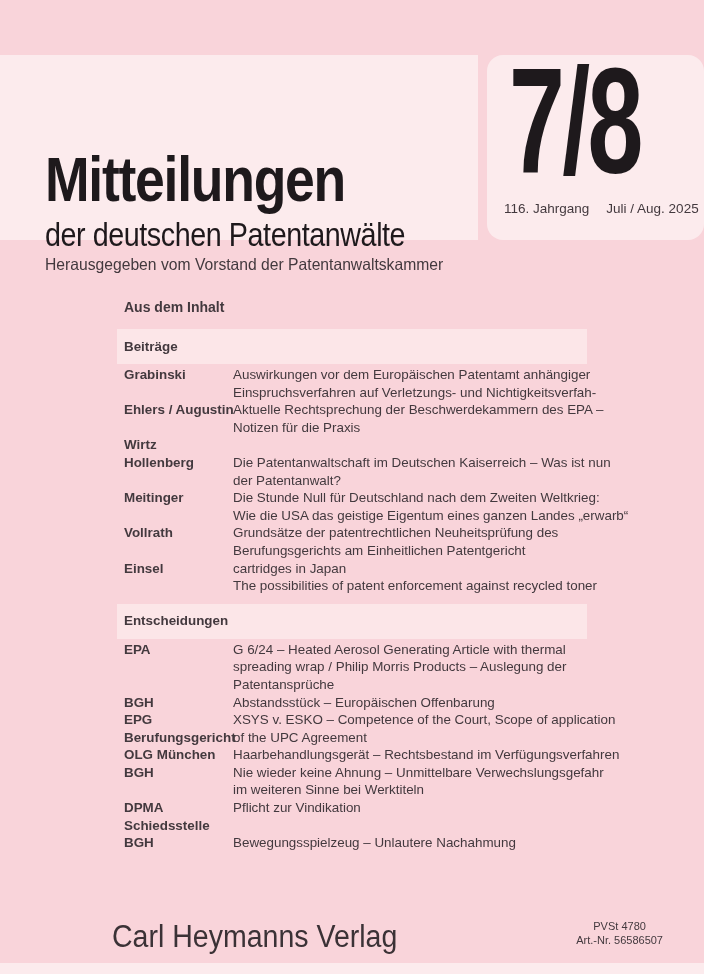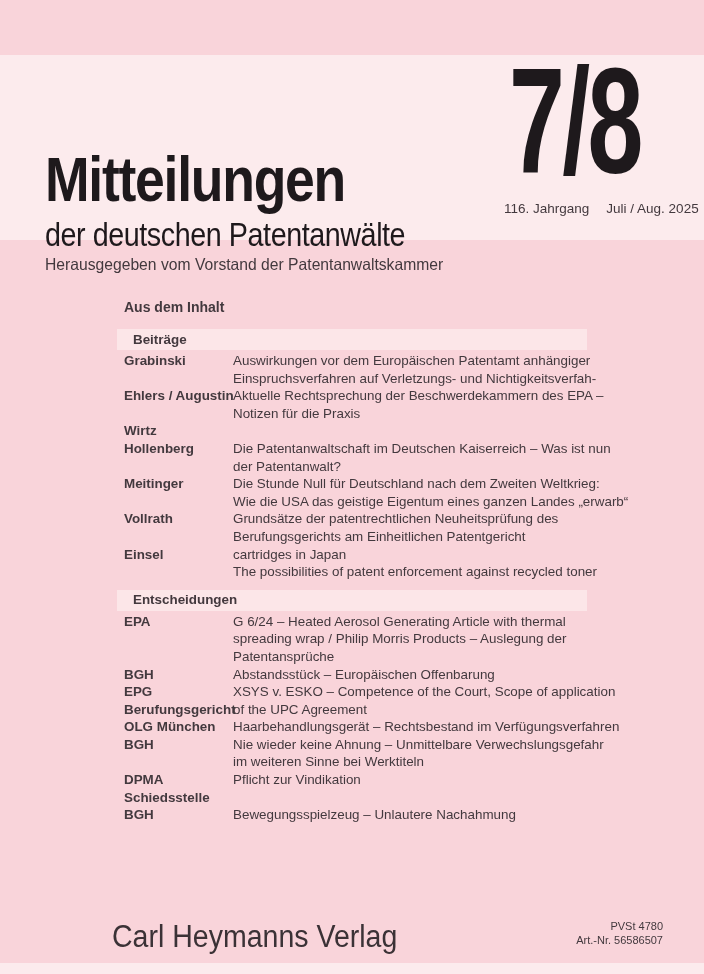--- a/index.html
+++ b/index.html
@@ -3,23 +3,23 @@
 <meta charset="utf-8">
 <style>
   html,body { margin:0; padding:0; }
   body { width:704px; height:974px; }
   .page {
     position:relative; width:704px; height:974px;
     background:var(--bg,#f9d4da); overflow:hidden;
     font-family:"Liberation Sans", sans-serif;
     color:var(--ink2,#43393e);
   }
-  .panel { position:absolute; background:var(--panel,#fcebed); top:55px; height:185px;padding-left:20px; }
+  .panel { position:absolute; background:var(--panel,#fcebed); top:55px; height:185px; }
   .panel-left  { left:0;    width:478px; }
-  .panel-right { left:487px; width:217px; }
+  .panel-right { left:487px; width:217px;border-radius:16px; }
 
   .title {
     position:absolute; left:45px; top:93px; line-height:1;
     font-size:63px; font-weight:bold; letter-spacing:-1.5px;
     color:var(--ink,#1e191c); transform:scaleX(.85); transform-origin:left top;
     white-space:nowrap;
   }
   .subtitle {
     position:absolute; left:45px; top:163px; line-height:1;
     font-size:33px; letter-spacing:-.5px; color:var(--ink,#1e191c);
@@ -44,36 +44,36 @@
 
   .toc-heading {
     position:absolute; left:124px; top:299px;
     font-size:14px; font-weight:bold; color:var(--ink2,#43393e);
   }
   .toc {
     position:absolute; left:117px; top:329px; width:470px;
     font-size:13.4px; line-height:17.6px;
   }
   .section-bar {
-    height:21px; background:var(--bar,#fce6e8);
-    display:flex; align-items:center; padding-left:16px;
+    height:35px; background:var(--bar,#fce6e8);
+    display:flex; align-items:center; padding-left:7px;
     box-sizing:border-box; font-weight:bold; white-space:nowrap;
   }
   .entries { margin:2px 0 9px 7px; }
   .entry { display:grid; grid-template-columns:109px 1fr; }
   .entry-label div, .entry-desc div { white-space:nowrap; }
   .entry-label { font-weight:bold; }
 
   .footer-publisher {
     position:absolute; left:112px; top:920px; line-height:1.1;
     font-size:31px; color:#3b3236; transform:scaleX(.92);
     transform-origin:left top; white-space:nowrap;
   }
   .footer-codes {
-    position:absolute; right:41px; top:920px; text-align:right;
+    position:absolute; right:41px; top:920px; text-align:center;
     font-size:11px; line-height:13.5px; color:var(--ink2,#43393e);
     white-space:nowrap;
   }
   .bottom-strip {
     position:absolute; left:0; bottom:0; width:704px; height:11px;
     background:var(--panel,#fcebed);
   }
 </style>
 </head>
 <body>

